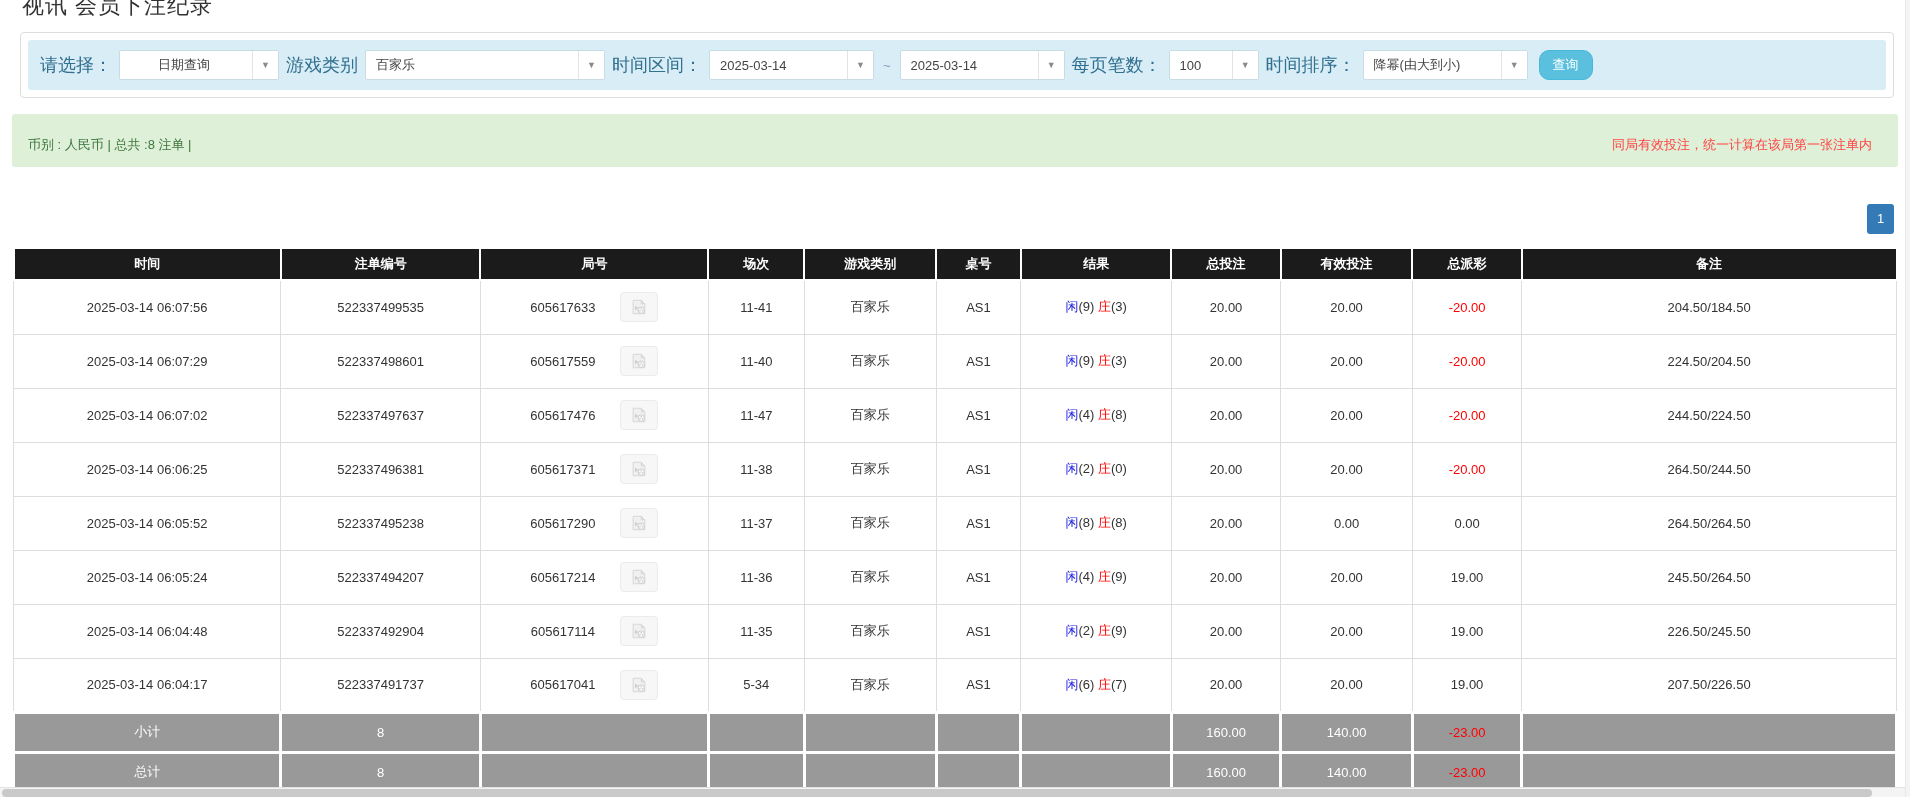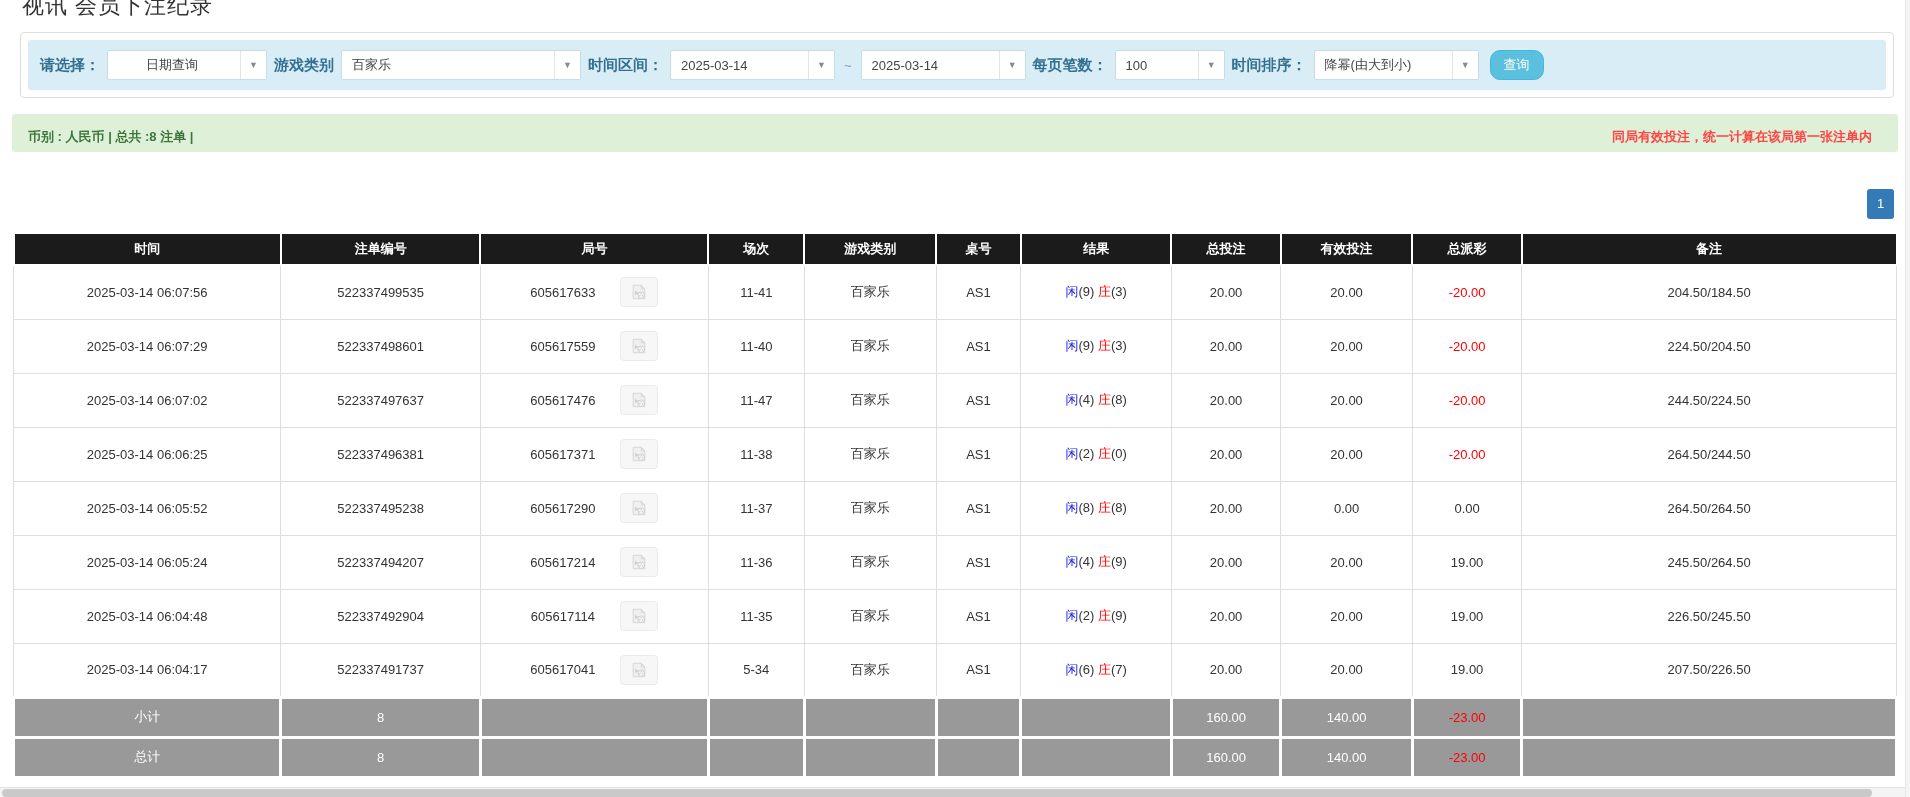--- a/index.html
+++ b/index.html
@@ -6,30 +6,30 @@
   html,body { width:1910px; height:797px; overflow:hidden; background:#fff;
     font-family:"Liberation Sans","DejaVu Sans",sans-serif; }
   body { padding:0 12px; position:relative; }
 
   
   .page-title { font-size:22px; color:#333; font-weight:400; margin-top:-9px; padding-left:10px; letter-spacing:1px; }
 
   
   .filter-panel { margin-top:11px; margin-left:8px; margin-right:4px; border:1px solid #ddd; border-radius:4px; background:#fff; padding:7px; }
   .filter-bar { background:var(--filter-bg,#d9edf7); border-radius:3px; padding:10px 12px; display:flex; align-items:center; gap:7px; }
-  .f-label { font-size:15px; font-weight:bold; color:var(--filter-label,#31708f); white-space:nowrap;text-align:right; }
+  .f-label { font-size:18px; font-weight:normal; color:var(--filter-label,#31708f); white-space:nowrap;text-align:right; }
   .combo { display:flex; align-items:stretch; background:#fff; border:1px solid #c9dbe5; border-radius:2px; height:30px; }
   .combo-text { font-size:13px; color:#444; padding:0 10px; display:flex; align-items:center; flex:1; white-space:nowrap; overflow:hidden; }
   .combo-arrow { width:26px; border-left:1px solid #e4e4e4; display:flex; align-items:center; justify-content:center; color:#8a8a8a; font-size:9px; background:#fff; cursor:pointer; }
-  .w160 { width:160px;padding-left:28px; } .w240 { width:240px; } .w165 { width:165px; } .w110 { width:110px; }
+  .w160 { width:160px;padding-left:28px; } .w240 { width:240px; } .w165 { width:165px; } .w110 { width:90px; }
   .tilde { color:#7aa0b5; font-size:13px; padding:0 2px; }
   .btn-search { background:var(--button-bg,#5bc0de); border:1px solid #46b8da; color:#fff; font-size:13px; height:30px; padding:0 13px; border-radius:10px; cursor:pointer; margin-left:4px; }
 
   
-  .summary-bar { margin-top:16px; background:var(--successbar-bg,#dff0d8); border-radius:3px; height:38px; display:flex; align-items:center; justify-content:space-between; padding:8px 26px 0 16px;font-weight:bold; }
+  .summary-bar { margin-top:16px; background:var(--successbar-bg,#dff0d8); border-radius:3px; height:53px; display:flex; align-items:center; justify-content:space-between; padding:8px 26px 0 16px; }
   .summary-left { font-size:13px; color:var(--successbar-text,#3c763d); }
   .summary-right { font-size:13px; color:var(--warning-red,#ff4444); }
 
   
   .pagination-row { margin-top:37px; text-align:right; padding-right:4px; height:30px; }
   .page-btn { display:inline-block; min-width:27px; height:30px; line-height:30px; text-align:center; background:var(--pagination-blue,#337ab7); color:#fff; font-size:13px; border-radius:3px; cursor:pointer; }
 
   
   table { width:100%; border-collapse:collapse; margin-top:13px; table-layout:fixed; }
   thead th { background:var(--header-bg,#1b1b1b); color:#fff; font-size:13px; font-weight:bold; height:32px; border:2px solid #fff; text-align:center; }

